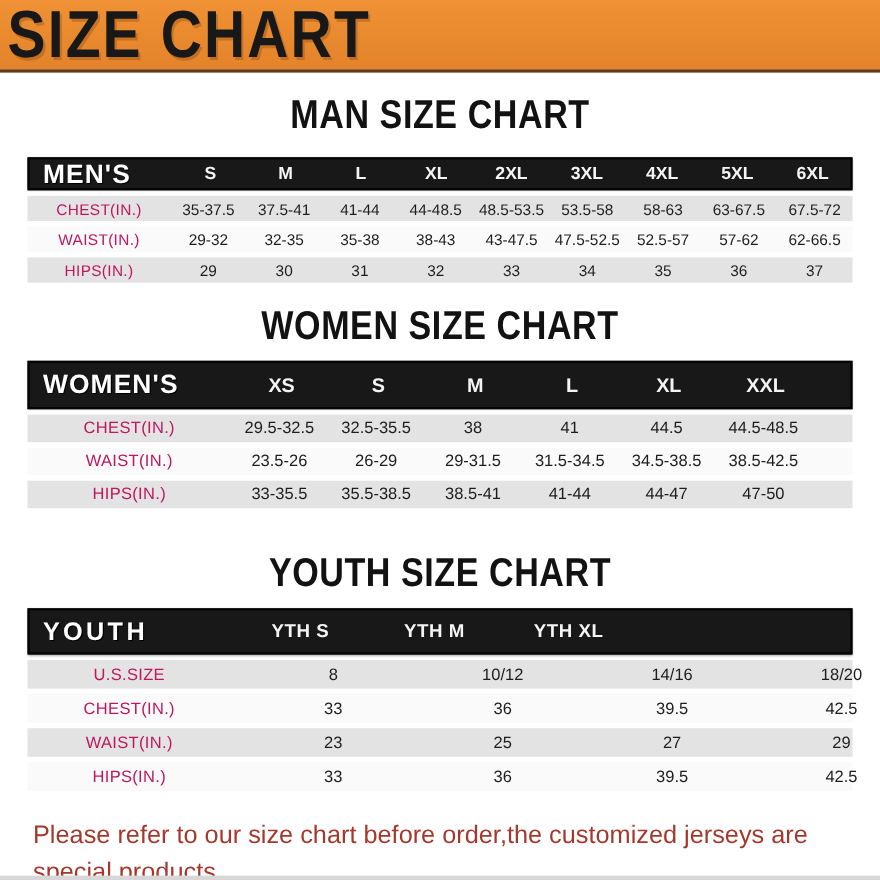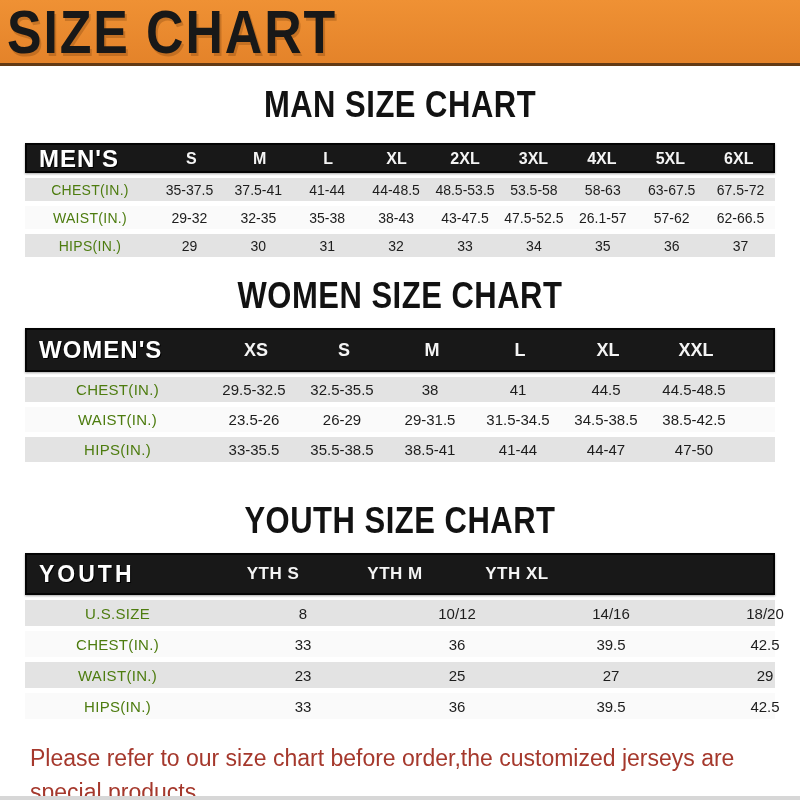--- a/index.html
+++ b/index.html
@@ -93,21 +93,21 @@
   .cols-women .row { height:25px; }
   .cols-youth .row { height:26px;gap:32px; }
 
   .td {
     display:flex; align-items:center; justify-content:center;
     color:#1d1d1d;
   }
   .cols-men   .td { font-size:14px; }
   .cols-women .td { font-size:15px; }
   .cols-youth .td { font-size:15px; }
-  .td.label { font-size:15px; color:#4d7c0f; letter-spacing:0.3px; }
+  .td.label { font-size:15px; color:#be185d; letter-spacing:0.3px; }
   .cols-men .td.label { font-size:14px; }
 
   .filler {  }
 
   
   .footer-note {
     margin-top:22px;
     padding-left:30px; padding-right:10px;
     color:#a5382c;
     font-size:23px;
@@ -158,21 +158,21 @@
           <div class="td filler"></div>
         </div>
         <div class="grid-row row even">
           <div class="td label">WAIST(IN.)</div>
           <div class="td">29-32</div>
           <div class="td">32-35</div>
           <div class="td">35-38</div>
           <div class="td">38-43</div>
           <div class="td">43-47.5</div>
           <div class="td">47.5-52.5</div>
-          <div class="td">26.1-57</div>
+          <div class="td">52.5-57</div>
           <div class="td">57-62</div>
           <div class="td">62-66.5</div>
           <div class="td filler"></div>
         </div>
         <div class="grid-row row odd">
           <div class="td label">HIPS(IN.)</div>
           <div class="td">29</div>
           <div class="td">30</div>
           <div class="td">31</div>
           <div class="td">32</div>

